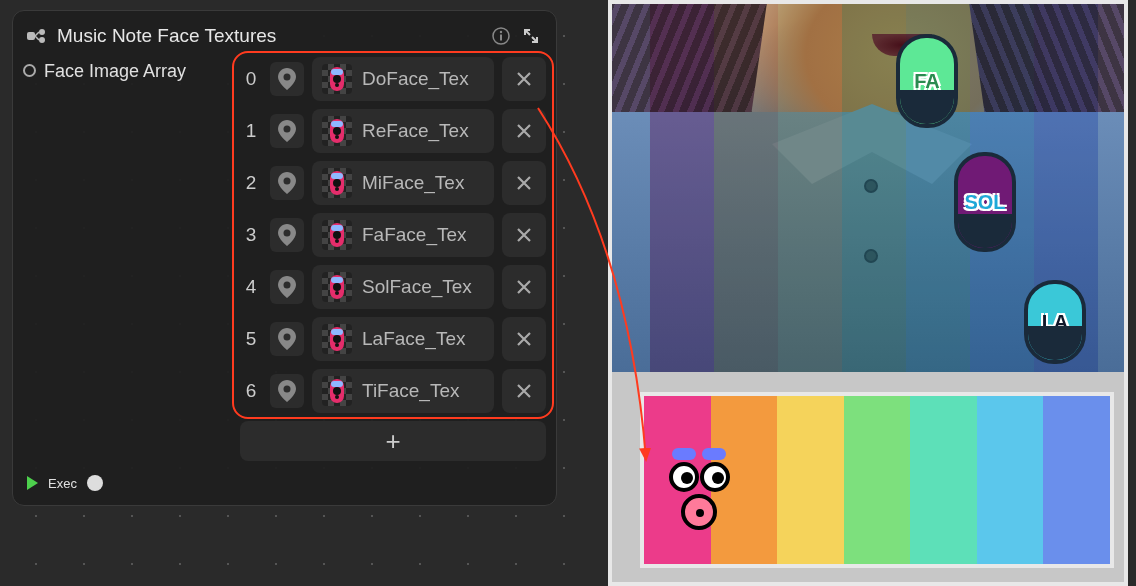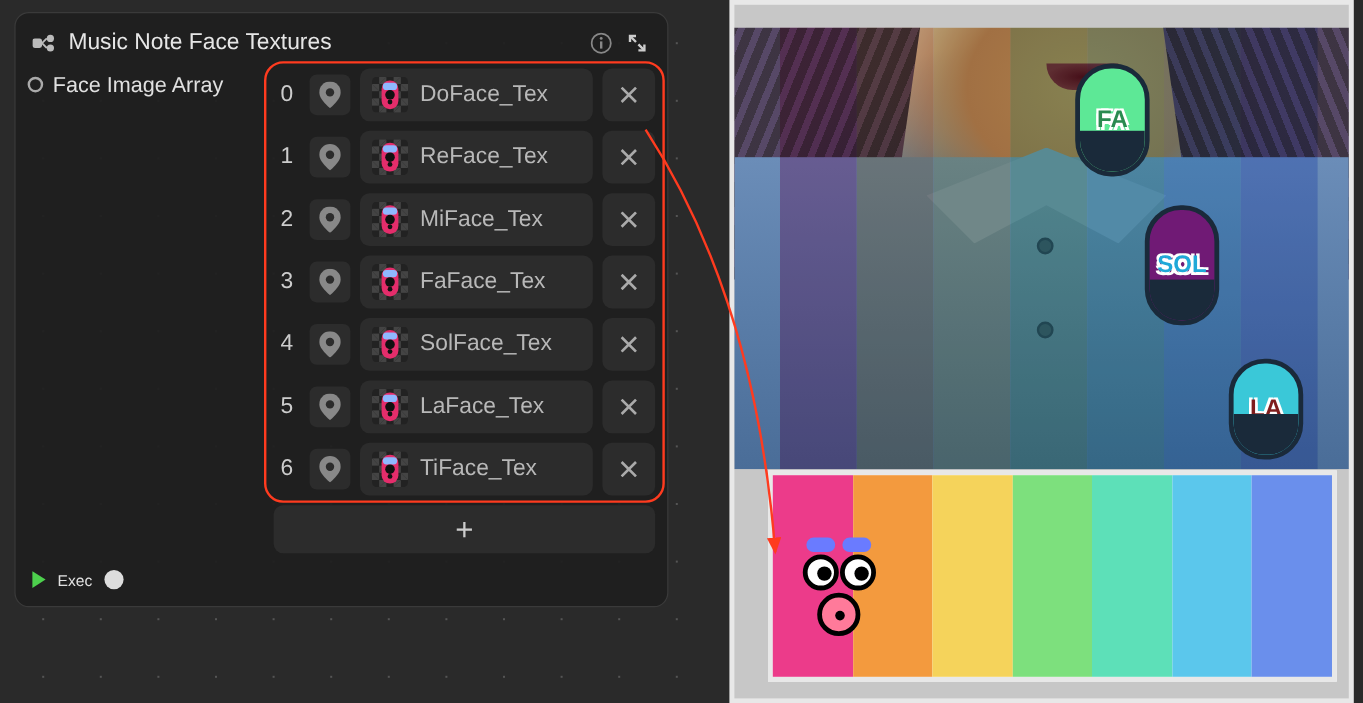--- a/index.html
+++ b/index.html
@@ -61,21 +61,21 @@
     color: #888;
     width: 22px;
     height: 22px;
     display: inline-flex;
     align-items: center;
     justify-content: center;
     cursor: pointer;
   }
   .node-body {
     display: flex;
-    gap: 10px;
+    gap: 22px;
   }
   .label-col {
     padding-top: 4px;
     display: flex;
     align-items: flex-start;
     gap: 8px;
     min-width: 195px;
   }
   .port-circle {
     width: 13px;
@@ -239,21 +239,20 @@
     height: 586px;
     background: #c7c7c7;
     border: 4px solid #e8e8e8;
   }
   .preview-photo {
     position: relative;
     width: 100%;
     height: 368px;
     overflow: hidden;
     background: #c7c7c7;
-    margin-top: 19px;
   }
   .photo-base {
     position: absolute;
     inset: 0;
     background:
       radial-gradient(ellipse 240px 200px at 290px 50px, #b08868 0%, #a47a5e 40%, transparent 70%),
       radial-gradient(ellipse 400px 340px at 260px 280px, #6a8fc0 0%, #5a7db0 50%, transparent 80%),
       #c8c8c8;
   }
   
@@ -356,21 +355,21 @@
     left: 0;
     right: 0;
     height: 34px;
     background: #1a2a3a;
   }
   .note-fa { top: 30px; left: 284px; background: #5de896; height: 94px; }
   .note-fa .label-span { color: #2a8a50; text-shadow: -2px -2px 0 #fff, 2px -2px 0 #fff, -2px 2px 0 #fff, 2px 2px 0 #fff; }
   .note-sol { top: 148px; left: 342px; background: #701a75; }
   .note-sol .label-span { color: #1fa8d8; text-shadow: -2px -2px 0 #fff, 2px -2px 0 #fff, -2px 2px 0 #fff, 2px 2px 0 #fff; }
   .note-la { top: 276px; left: 412px; background: #3ac8d8; height: 84px; }
-  .note-la .label-span { color: #7f1d1d; text-shadow: -2px -2px 0 #fff, 2px -2px 0 #fff, -2px 2px 0 #fff, 2px 2px 0 #fff; text-align: center; }
+  .note-la .label-span { color: #0f172a; text-shadow: -2px -2px 0 #fff, 2px -2px 0 #fff, -2px 2px 0 #fff, 2px 2px 0 #fff; text-align: center; }
   
   .face-sprite {
     position: absolute;
     left: 48px;
     bottom: 44px;
     width: 78px;
     height: 90px;
   }
   .face-sprite .brows {
     display: flex;

